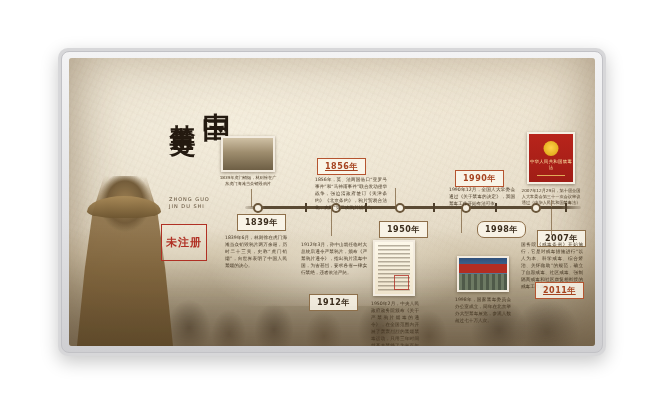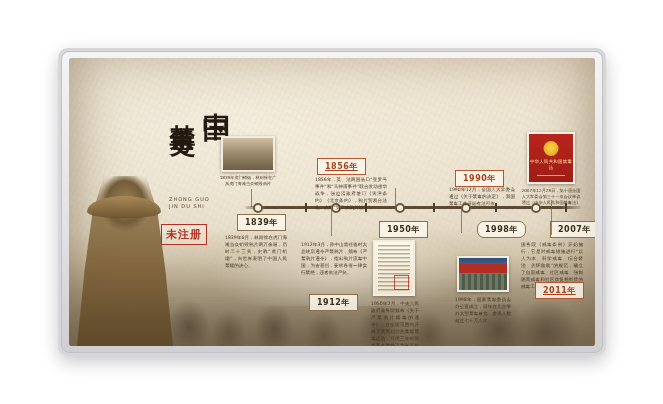--- a/index.html
+++ b/index.html
@@ -157,21 +157,21 @@
     font-size: 5px;
     letter-spacing: 1px;
     color: #5c4a33;
     line-height: 7px;
     white-space: pre-line;
   }
   .seal {
     position: absolute;
     left: 0px;
     top: 138px;
-    padding: 2px 4px;
+    padding: 10px 4px;
     border: 1.4px solid #b03024;
     color: #b03024;
     font-family: "DejaVu Serif", "Liberation Serif", serif;
     font-size: 11px;
     font-weight: bold;
     letter-spacing: 1px;
     background: rgba(255,250,238,0.25);
   }
 
   
@@ -401,20 +401,20 @@
     </div>
     <div class="txtbox" style="left:386px; top:238px; width:56px;">1998年，国家禁毒委员会办公室成立，同年在北京举办大型禁毒展览，参观人数超过七十万人次。</div>
 
     <div class="photo ph-law" style="left:458px; top:74px; width:48px; height:52px;">
       <div class="emblem"></div>
       <div class="lawtitle">中华人民共和国禁毒法</div>
       <div class="goldline"></div>
     </div>
     <div class="caption" style="left:452px; top:130px; width:60px;">2007年12月29日，第十届全国人大常委会第三十一次会议审议通过《中华人民共和国禁毒法》</div>
     <div class="conn v" style="left:482px; top:142px; height:7px;"></div>
-    <div class="year-chip" style="left:468px; top:163px;margin-left:13px;">2007年</div>
+    <div class="year-chip" style="left:468px; top:172px;">2007年</div>
 
     <div class="conn v" style="left:482px; top:151px; height:26px;"></div>
     <div class="txtbox" style="left:452px; top:183px; width:62px;">国务院《戒毒条例》开始施行，它是对戒毒措施进行“以人为本、科学戒毒、综合矫治、关怀救助”的规范，确立了自愿戒毒、社区戒毒、强制隔离戒毒和社区康复相衔接的戒毒工作体系。</div>
     <div class="year-chip red" style="left:466px; top:224px;text-decoration:underline;">2011年</div>
 
   </div>
 </div>
 
 </body></html>

